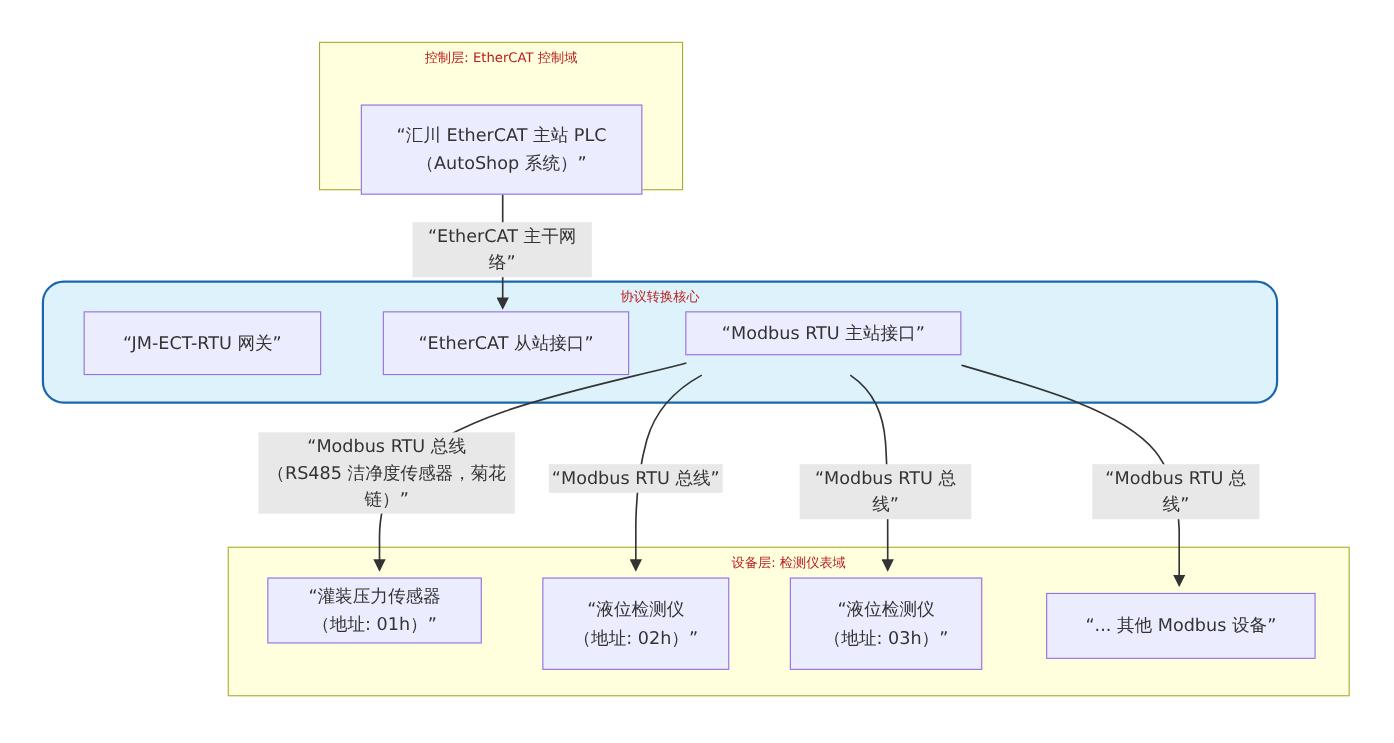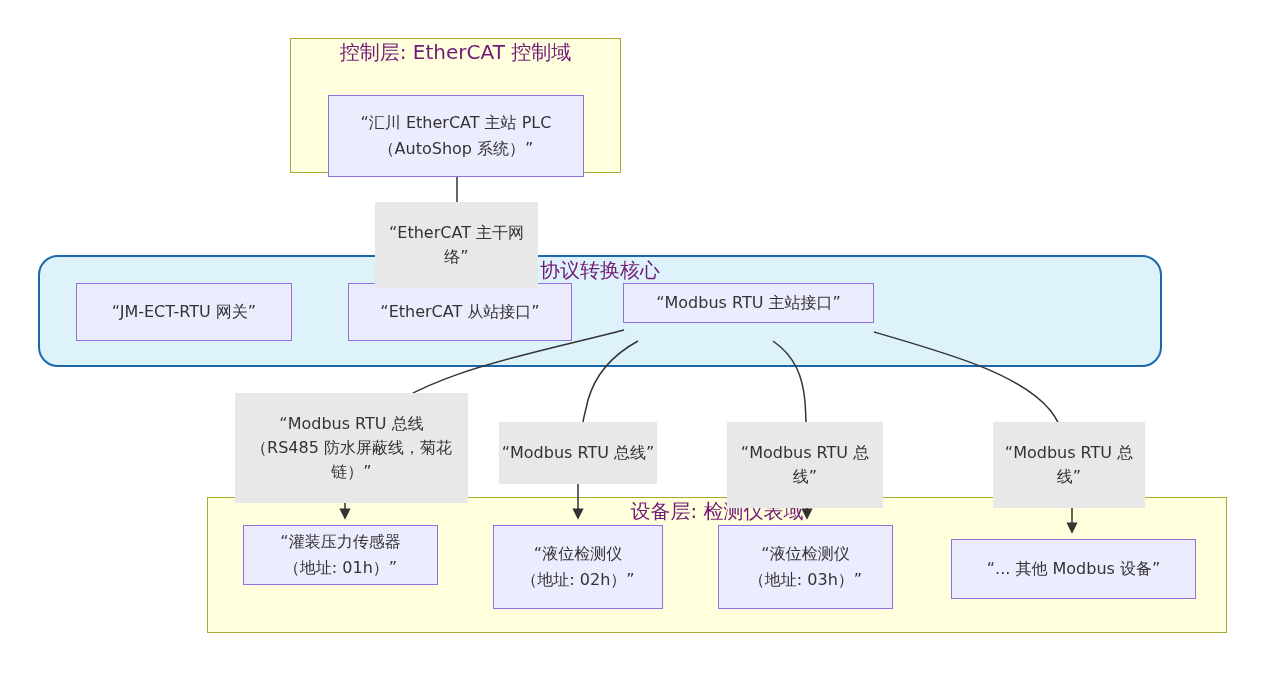--- a/index.html
+++ b/index.html
@@ -6,35 +6,35 @@
   .canvas {
     position:relative; width:1267px; height:675px; overflow:hidden;
     background:#ffffff; color:#333333;
     font-family:"DejaVu Sans","Liberation Sans",sans-serif;
   }
   .cluster { position:absolute; box-sizing:border-box; z-index:1; }
   .cluster-yellow { background:#ffffde; border:1px solid #aaaa33; }
   .cluster-blue   { background:#def2fc; border:2.5px solid #1a67ad; }
   .cluster-title {
     position:absolute; left:0; right:0; top:4px; text-align:center;
-    font-size:20px; line-height:19px; color:#701a75; z-index:1;
+    font-size:12px; line-height:19px; color:#b91c1c; z-index:1;
   }
   .edges { position:absolute; left:0; top:0; z-index:2; }
   .node {
     position:absolute; box-sizing:border-box; z-index:3;
     background:#ECECFF; border:1px solid #9370DB;
     display:flex; align-items:center; justify-content:center;
     text-align:center; font-size:16px; line-height:26px;
     white-space:pre-line; color:#333;
   }
   .edge-label {
     position:absolute; z-index:4; box-sizing:border-box;
     background:#e8e8e8; color:#333;
     font-size:16px; line-height:24px; text-align:center;
-    white-space:pre-line; padding:19px 2px;
+    white-space:pre-line; padding:1px 2px;
   }
   
   #cluster-control { left:290px; top:38px;  width:331px;  height:135px; }
   #cluster-core    { left:38px;  top:255px; width:1124px; height:112px;border-radius:20px; }
   #cluster-device  { left:207px; top:497px; width:1020px; height:136px; }
   
   #node-plc    { left:328px; top:66px;  width:256px; height:82px;margin-top:29px; }
   #node-gw     { left:76px;  top:283px; width:216px; height:58px; }
   #node-ecat   { left:348px; top:283px; width:224px; height:58px; }
   #node-modbus { left:623px; top:283px; width:251px; height:40px; }
@@ -87,19 +87,19 @@
   <div id="node-s1" class="node">“灌装压力传感器
 （地址: 01h）”</div>
   <div id="node-s2" class="node">“液位检测仪
 （地址: 02h）”</div>
   <div id="node-s3" class="node">“液位检测仪
 （地址: 03h）”</div>
   <div id="node-other" class="node">“... 其他 Modbus 设备”</div>
 
   <div id="elabel-backbone" class="edge-label">“EtherCAT 主干网络”</div>
   <div id="elabel-bus1" class="edge-label">“Modbus RTU 总线
-（RS485 防水屏蔽线，菊花
+（RS485 洁净度传感器，菊花
 链）”</div>
   <div id="elabel-bus2" class="edge-label">“Modbus RTU 总线”</div>
   <div id="elabel-bus3" class="edge-label">“Modbus RTU 总线”</div>
   <div id="elabel-bus4" class="edge-label">“Modbus RTU 总线”</div>
 
 </div>
 
 </body></html>

